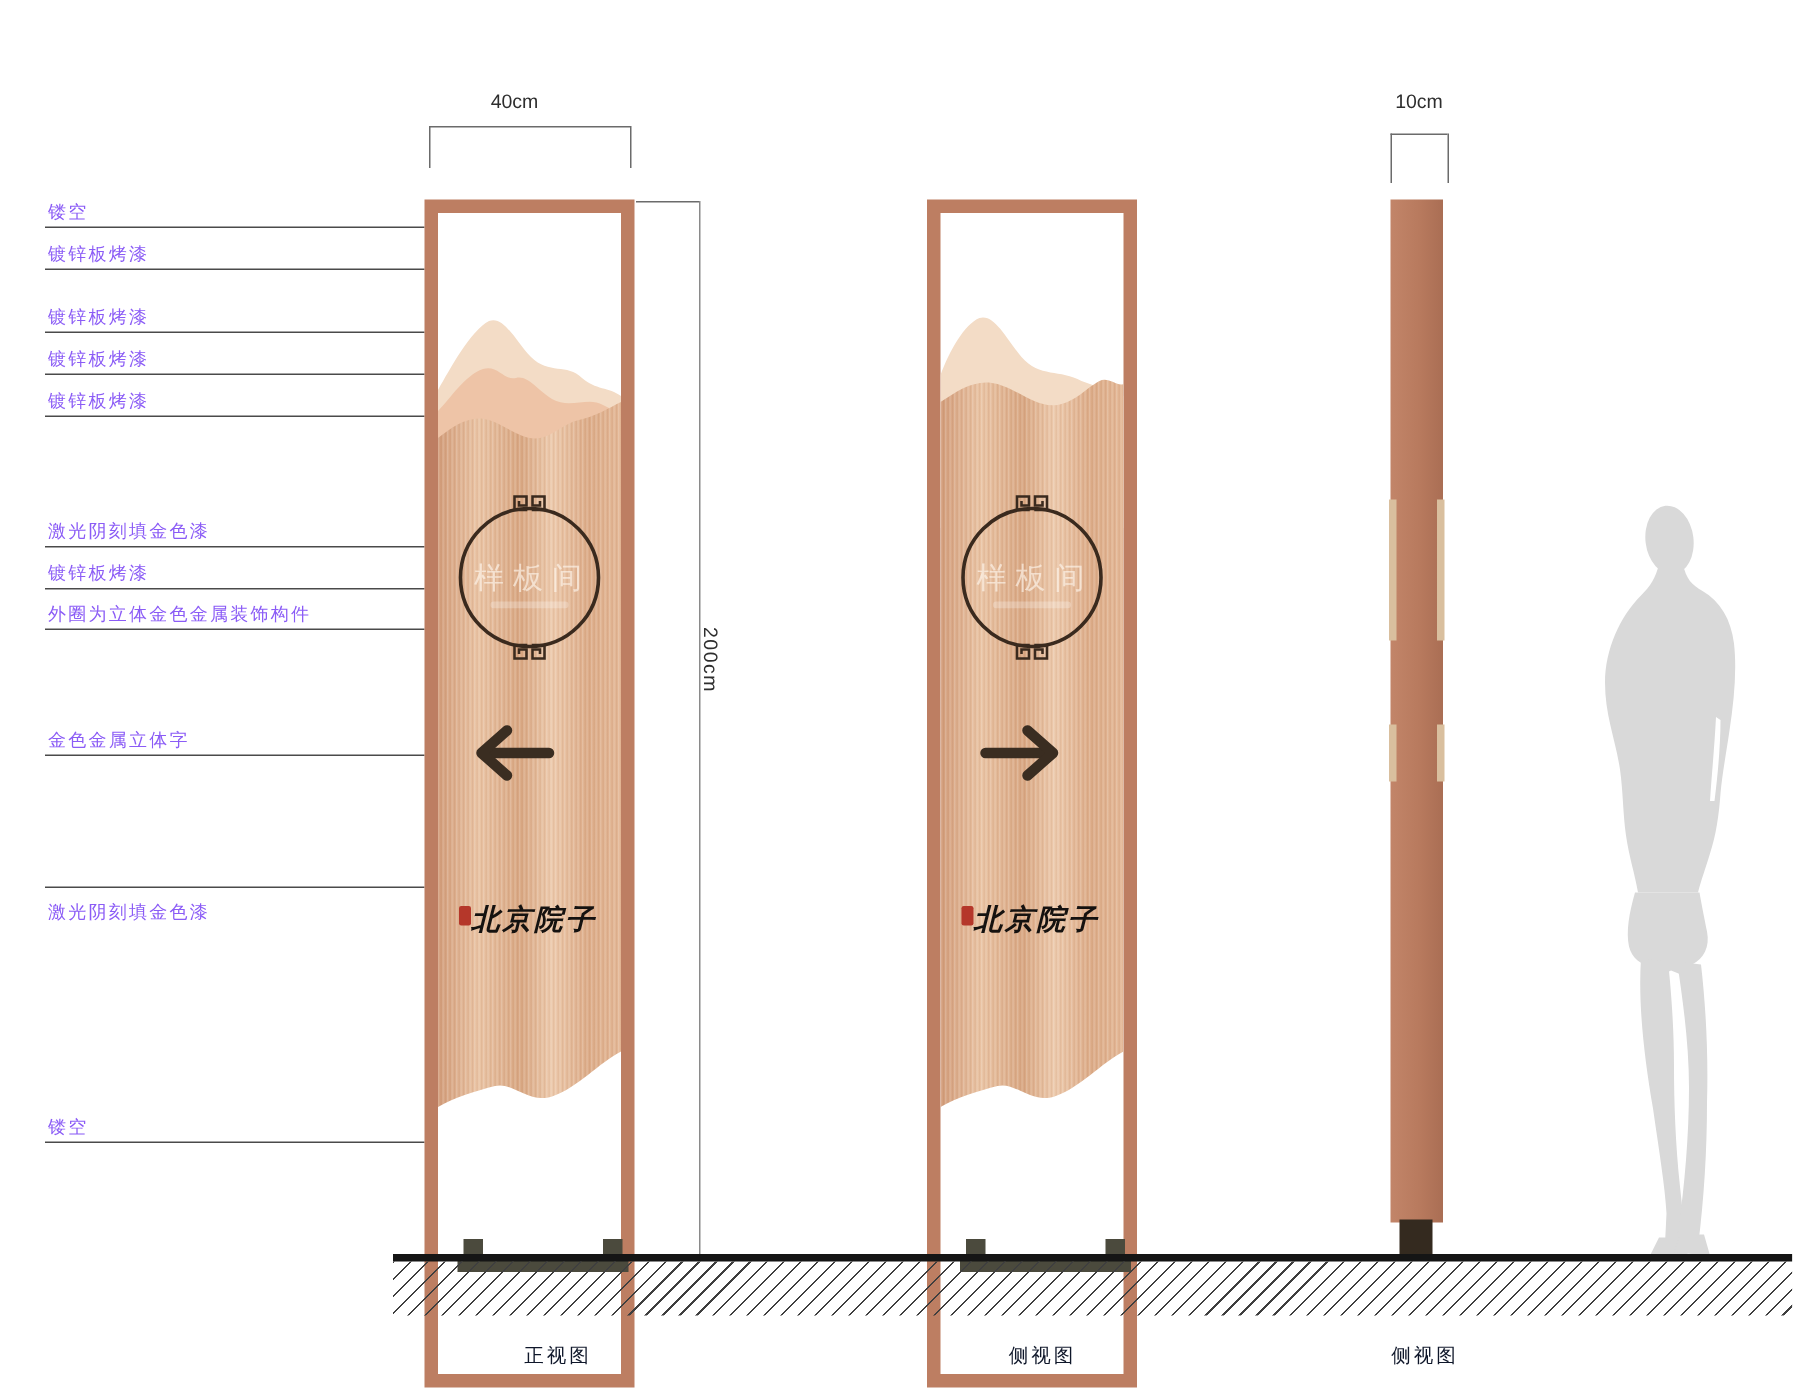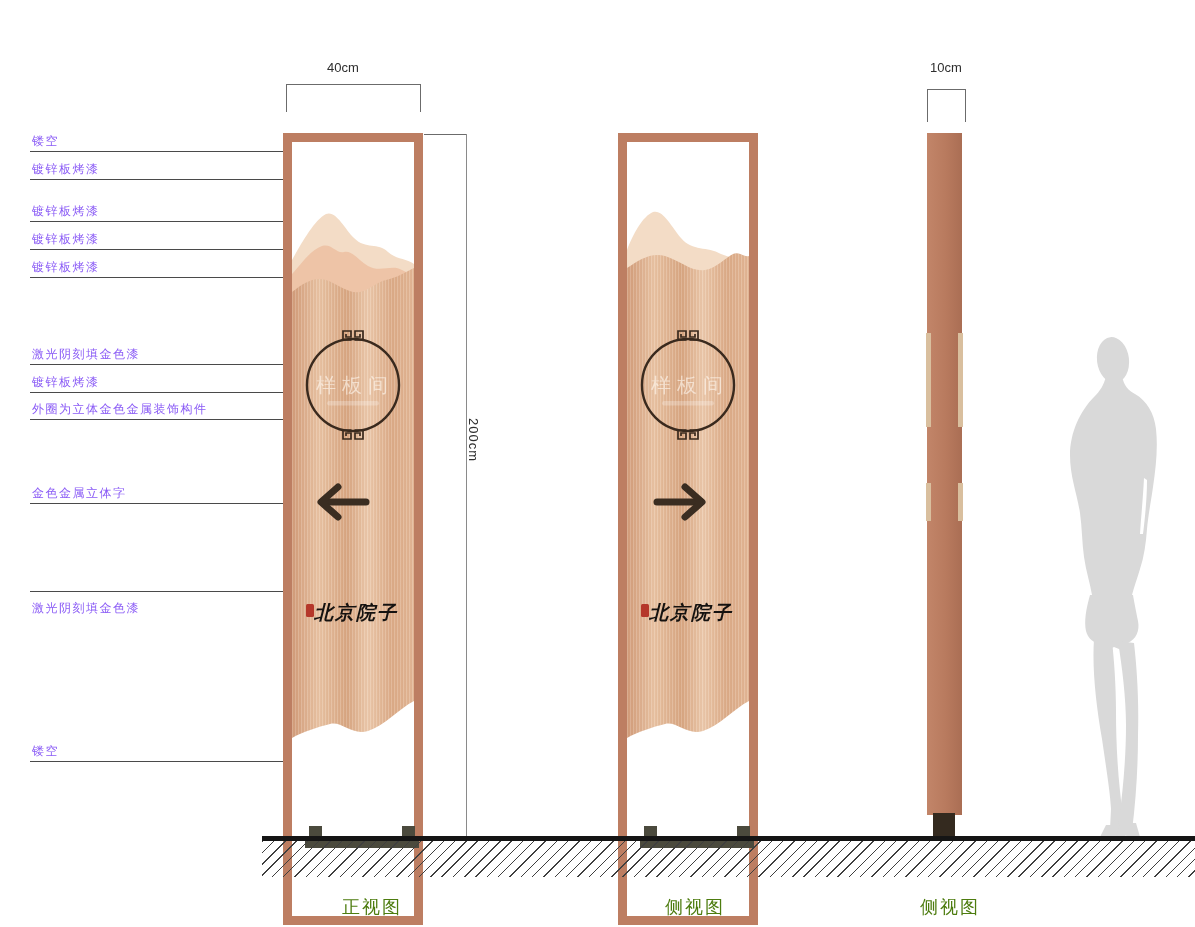--- a/index.html
+++ b/index.html
@@ -39,21 +39,21 @@
   #side-foot{position:absolute;left:933px;top:813px;width:22px;height:25px;background:#342a1f;}
   
   #ground-line{position:absolute;left:262px;top:836px;width:933px;height:5px;background:#151515;}
   #ground-hatch{
     position:absolute;left:262px;top:841px;width:933px;height:36px;
     background:repeating-linear-gradient(135deg,#3f3f3f 0 1px,transparent 1px 8px);
   }
   
   .view-caption{
     position:absolute;top:895px;transform:translateX(-50%);
-    font-size:18px;color:#4d7c0f;letter-spacing:2px;
+    font-size:13px;color:#0f172a;letter-spacing:2px;
   }
   
   #silhouette{position:absolute;left:1040px;top:328px;}
 </style>
 </head>
 <body>
 
 <div id="stage">
 
   <div class="ann-label" style="top:133px">镂空</div>

